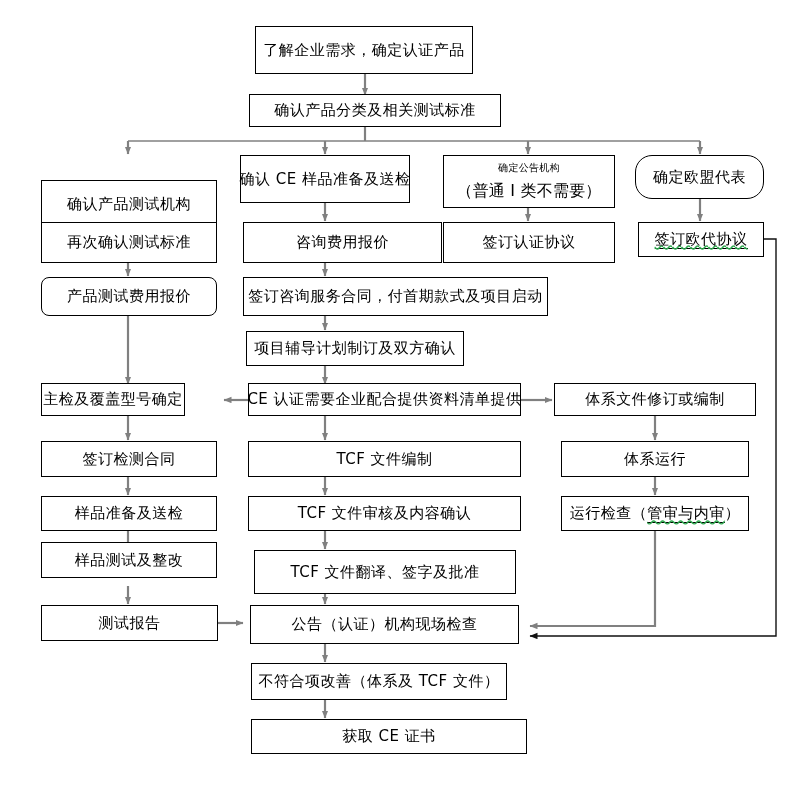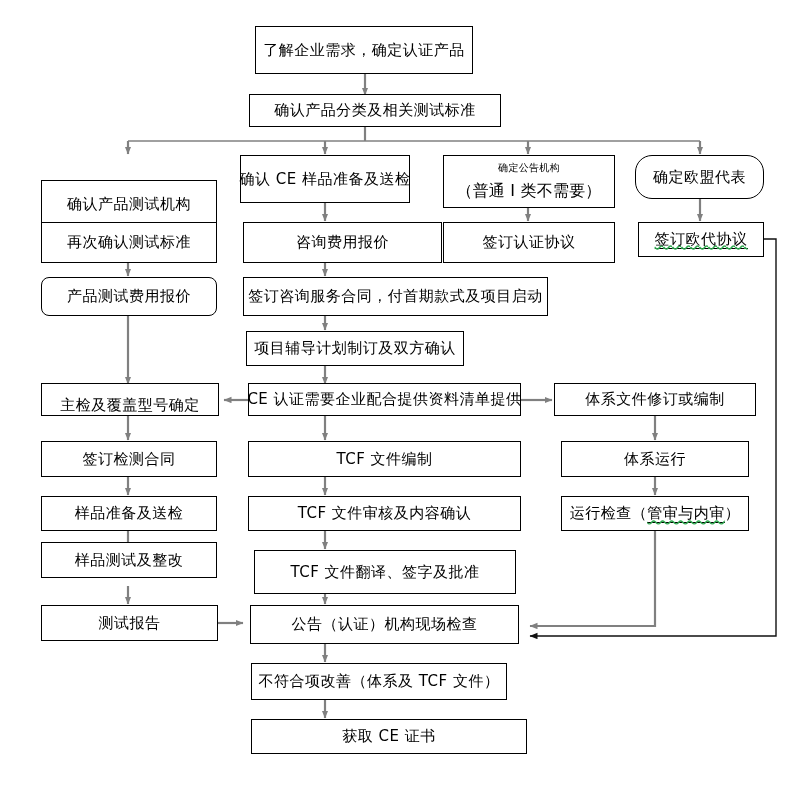--- a/index.html
+++ b/index.html
@@ -200,21 +200,21 @@
   </div>
 
   <div class="node" style="left:243px; top:277px; width:305px; height:39px;">
     <span class="line-main">签订咨询服务合同，付首期款式及项目启动</span>
   </div>
 
   <div class="node" style="left:246px; top:331px; width:218px; height:35px;">
     <span class="line-main">项目辅导计划制订及双方确认</span>
   </div>
 
-  <div class="node" style="left:41px; top:383px; width:178px; height:33px;justify-content:flex-end;">
+  <div class="node" style="left:41px; top:383px; width:144px; height:33px;">
     <span class="line-main">主检及覆盖型号确定</span>
   </div>
 
   <div class="node" style="left:248px; top:383px; width:273px; height:33px;">
     <span class="line-main">CE 认证需要企业配合提供资料清单提供</span>
   </div>
 
   <div class="node" style="left:554px; top:383px; width:202px; height:33px;">
     <span class="line-main">体系文件修订或编制</span>
   </div>

